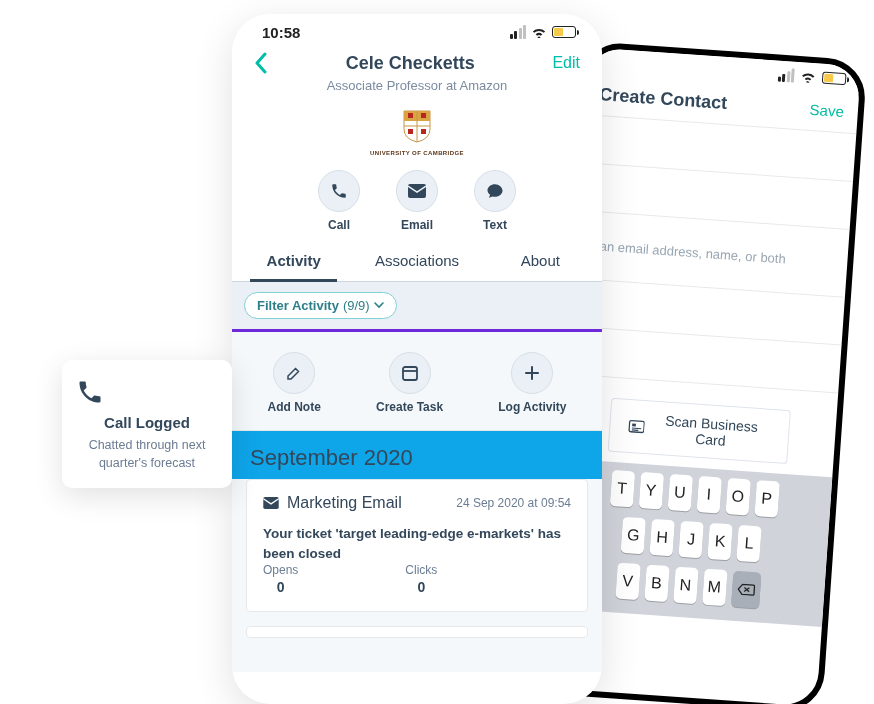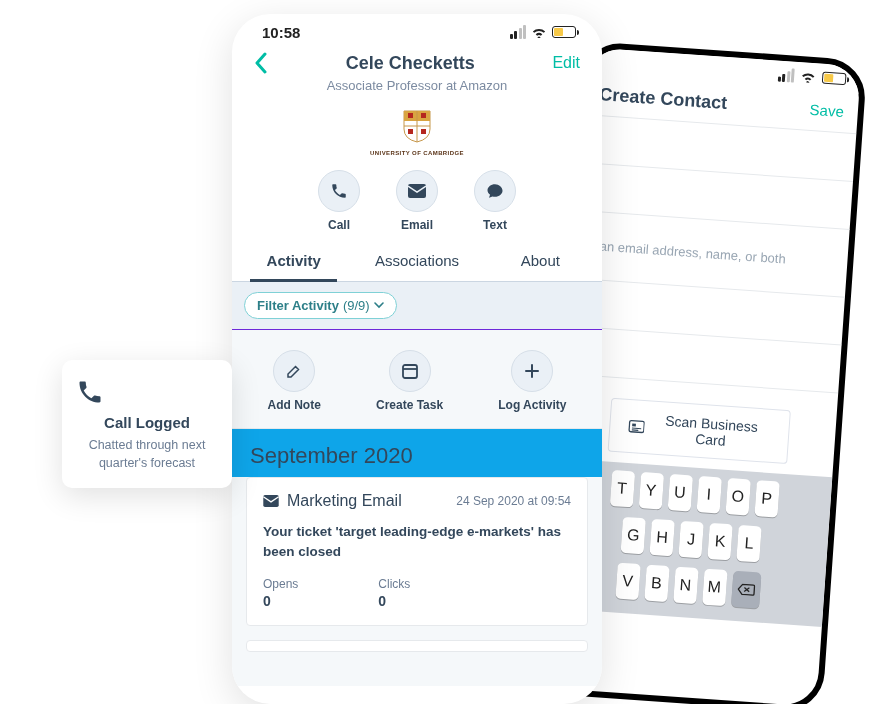--- a/index.html
+++ b/index.html
@@ -37,35 +37,35 @@
   .action-row{ display:flex; justify-content:center; gap:36px; margin:14px 12px 10px;}
   .action{ display:flex; flex-direction:column; align-items:center; gap:6px; cursor:pointer;}
   .action .circ{ width:42px; height:42px; border-radius:50%; background:#eaf0f6; border:1px solid #d6dfe8; display:flex; align-items:center; justify-content:center; color:#33475b;}
   .action span{ font-size:12px; font-weight:600; color:#33475b;}
 
   .tabs{ display:flex; border-bottom:1px solid #cbd6e2; margin-top:6px;}
   .tab{ flex:1; text-align:center; padding:10px 0 12px; font-size:15px; color:#33475b; cursor:pointer;}
   .tab.active{ font-weight:700; position:relative;}
   .tab.active::after{ content:""; position:absolute; left:18px; right:18px; bottom:-1px; height:3px; background:#33475b;}
 
-  .filter-bar{ background:#eaf0f6; padding:10px 12px; border-bottom:1px solid #6d28d9;}
+  .filter-bar{ background:#eaf0f6; padding:10px 12px; border-bottom:3px solid #6d28d9;}
   .filter-chip{ display:inline-flex; align-items:center; gap:4px; background:#fff; border:1px solid #7fd1d6; color:#2d7f88; font-size:13px; padding:5px 12px; border-radius:16px; cursor:pointer;}
   .filter-chip b{ color:#2d7f88; font-weight:700;}
   .filter-count{ font-weight:400;}
 
   .quick-row{ background:#f5f8fa; display:flex; justify-content:space-around; padding:20px 8px 16px; border-bottom:1px solid #e6e9ec;}
 
   .month-h{ padding:14px 18px 8px; font-size:22px; color:#33475b; font-weight:400; background:#0ea5e9;}
   .timeline-area{ background:#f5f8fa; padding:0 14px 20px;}
   .card{ background:#fff; border:1px solid #e6e9ec; border-radius:4px; padding:14px 16px 16px; margin-bottom:14px;}
   .card-head{ display:flex; justify-content:space-between; align-items:center;}
   .card-title{ display:flex; align-items:center; gap:8px; font-size:16px; font-weight:400; color:#33475b;}
   .card-time{ font-size:12px; color:#6b7c93;}
   .card-body{ margin-top:12px; font-size:13.5px; font-weight:600; color:#33475b; line-height:1.45;}
-  .stats{ display:flex; gap:80px; margin-top:16px;}
+  .stats{ display:flex; gap:107px; text-align:center;}
   .stat-label{ font-size:12px; color:#6b7c93;}
   .stat-val{ font-size:14px; color:#33475b; font-weight:600; margin-top:2px;}
 
   
   .toast{ position:absolute; left:62px; top:360px; width:170px; background:#fff; border-radius:10px; padding:18px 14px 16px; text-align:center; box-shadow:0 8px 30px rgba(0,0,0,.12);}
   .toast .ph-ico{ color:#33475b; margin-bottom:8px;}
   .toast h3{ font-size:15px; font-weight:700; color:#33475b; margin-bottom:6px;}
   .toast p{ font-size:12.5px; color:#6b7c93; line-height:1.4;}
 
   

